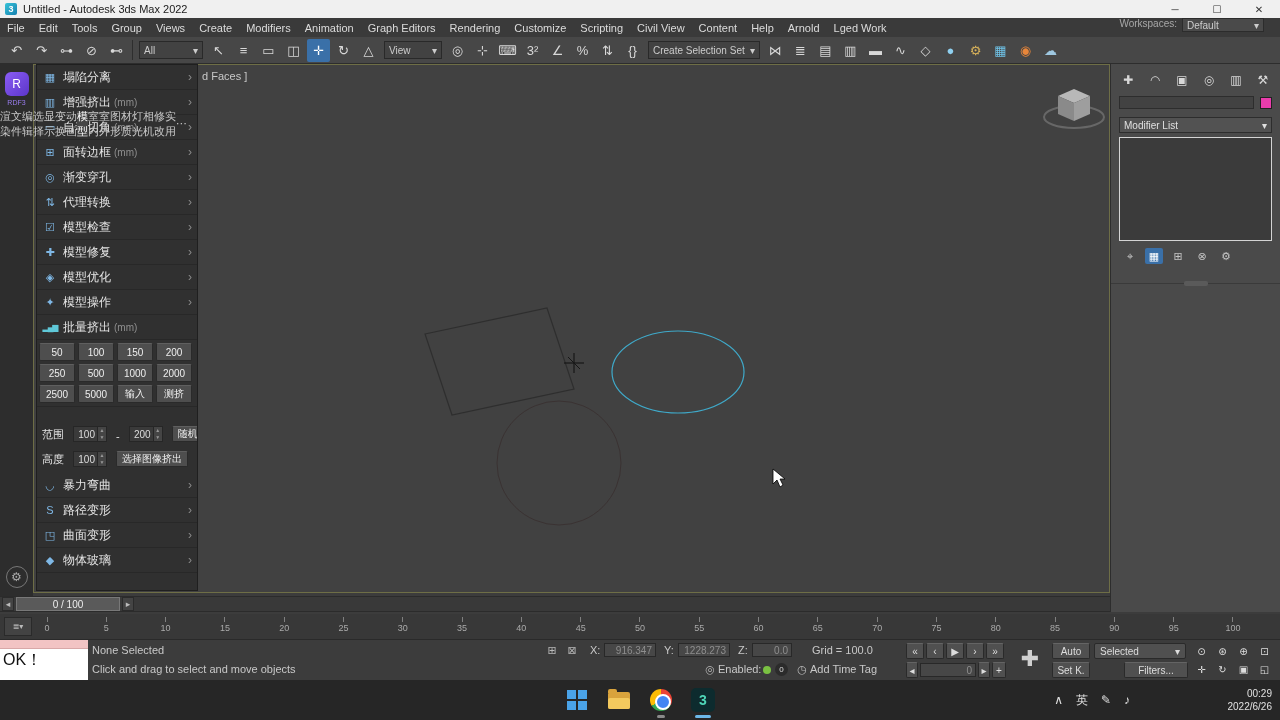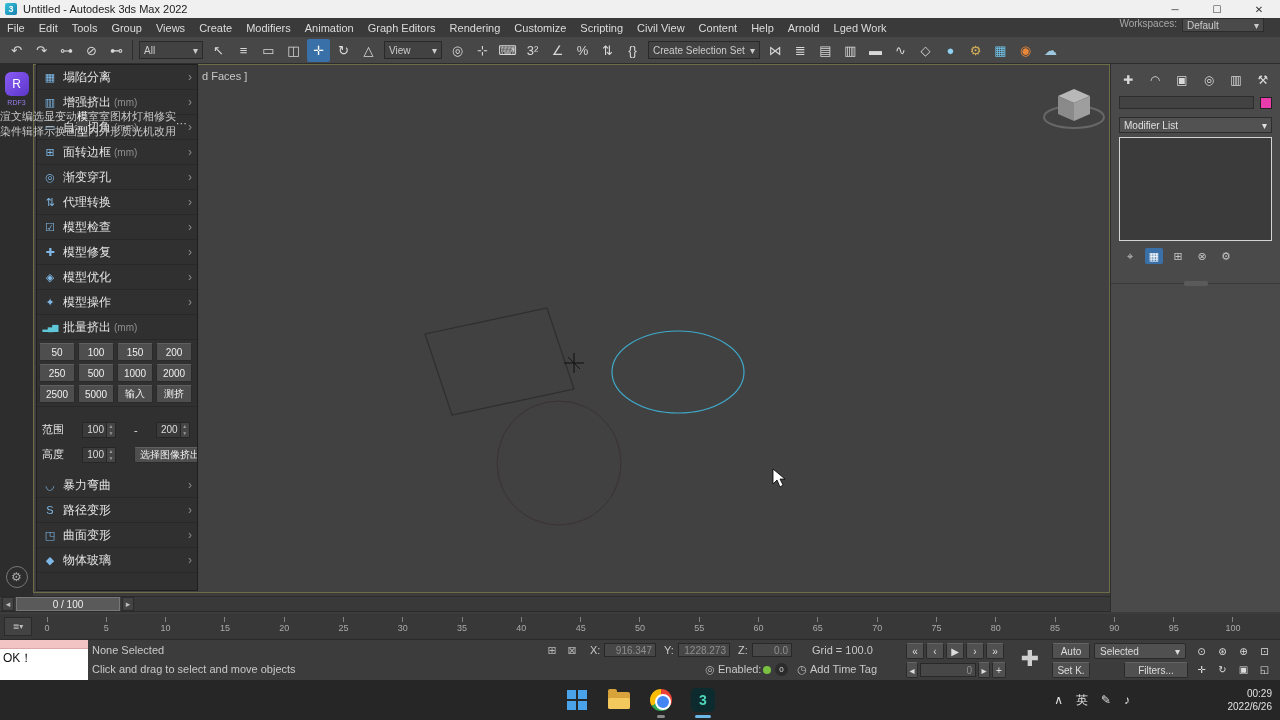--- a/index.html
+++ b/index.html
@@ -51,21 +51,21 @@
 
 .plugin{position:absolute;left:36px;top:64px;width:162px;height:527px;background:#303030;border:1px solid #1f1f1f;overflow:hidden;color:#e4e4e4;z-index:5}
 .p-row{height:25px;display:flex;align-items:center;border-bottom:1px solid #282828;padding:0 5px}
 .p-ico{width:16px;text-align:center;font-size:11px;color:#7fb8e6;margin-right:5px;flex:none}
 .p-label{font-size:12px;white-space:nowrap}
 .p-unit{font-size:10px;color:#8f8f8f;margin-left:3px}
 .p-chev{margin-left:auto;color:#8a8a8a;font-size:12px}
 .p-grid{display:flex;flex-wrap:wrap;padding:3px 2px;gap:3px;border-bottom:1px solid #282828}
 .p-btn{width:36px;height:18px;background:#4e4e4e;border:1px solid #2a2a2a;border-top-color:#5f5f5f;border-radius:2px;color:#eee;font-size:10px;display:flex;align-items:center;justify-content:center;white-space:nowrap}
 .p-gap{height:10px}
-.p-ctl{height:25px;display:flex;align-items:center;gap:18px;padding:0 5px;font-size:11px;border-bottom:none;white-space:nowrap}
+.p-ctl{height:25px;display:flex;align-items:flex-end;gap:9px;padding:0 5px;font-size:11px;border-bottom:none;white-space:nowrap}
 .spin{display:flex;height:16px}
 .spin .val{width:25px;background:#3a3a3a;border:1px solid #262626;color:#ddd;font-size:10px;display:flex;align-items:center;justify-content:flex-end;padding-right:2px}
 .spin .arr{width:9px;display:flex;flex-direction:column;background:#454545;border:1px solid #262626;border-left:none}
 .spin .arr span{flex:1;font-size:5px;line-height:7px;color:#999;text-align:center}
 .p-sm{height:16px;padding:0 5px;width:auto}
 
 
 .cmdpanel{position:absolute;left:1110px;top:64px;width:170px;height:548px;background:#4a4a4a;border-left:1px solid #2d2d2d;z-index:10}
 .cp-tabs{display:flex;padding:7px 8px 4px;gap:9px;color:#d8d8d8}
 .cp-tab{width:18px;height:18px;display:flex;align-items:center;justify-content:center;font-size:12px}
@@ -88,21 +88,21 @@
 .tb-mini{position:absolute;left:4px;top:3px;width:28px;height:19px;background:#434343;border:1px solid #2a2a2a;color:#bbb;font-size:8px;display:flex;align-items:center;justify-content:center}
 .ruler{position:absolute;left:40px;top:1px;width:1200px;height:24px;display:flex;justify-content:space-between}
 .tick{display:flex;flex-direction:column;align-items:center;width:14px}
 .tick i{width:1px;height:5px;background:#808080;margin-top:2px}
 .tick span{font-size:9px;color:#aaa;margin-top:1px}
 
 
 .statusbar{position:absolute;left:0;top:640px;width:1280px;height:40px;background:#3c3c3c;font-size:11px;color:#c8c8c8;z-index:8}
 .listener{position:absolute;left:0;top:0;width:88px;height:40px;background:#fff;overflow:hidden}
 .listener .pink{height:9px;background:#f2c4c4;border-bottom:1px solid #d8a8a8}
-.listener .txt{color:#111;font-size:12px;padding:1px 3px}
+.listener .txt{color:#111;font-size:16px;padding:1px 3px}
 .sb-text{position:absolute;white-space:nowrap}
 .sb-ico{position:absolute;width:16px;height:16px;display:flex;align-items:center;justify-content:center;color:#b8b8b8;font-size:11px}
 .sb-field{position:absolute;background:#474747;border:1px solid #282828;height:14px;display:flex;align-items:center;justify-content:flex-end;padding:0 3px;font-size:10px;color:#8e8e8e}
 .sb-btn{background:#505050;border:1px solid #2a2a2a;border-top-color:#646464;height:16px;display:flex;align-items:center;justify-content:center;font-size:10px;color:#ddd;border-radius:2px}
 .sb-dd{position:absolute;background:#505050;border:1px solid #2a2a2a;height:16px;display:flex;align-items:center;justify-content:space-between;padding:0 5px;font-size:10px;color:#ddd;border-radius:2px}
 .transport{position:absolute;display:flex;gap:2px}
 .t-btn{width:18px}
 .framecl{position:absolute;display:flex;gap:2px;align-items:center}
 .framecl .sb-field{position:static}
 .setkeys{position:absolute;width:28px;height:34px;color:#cfcfcf;font-size:22px;display:flex;align-items:center;justify-content:center}

